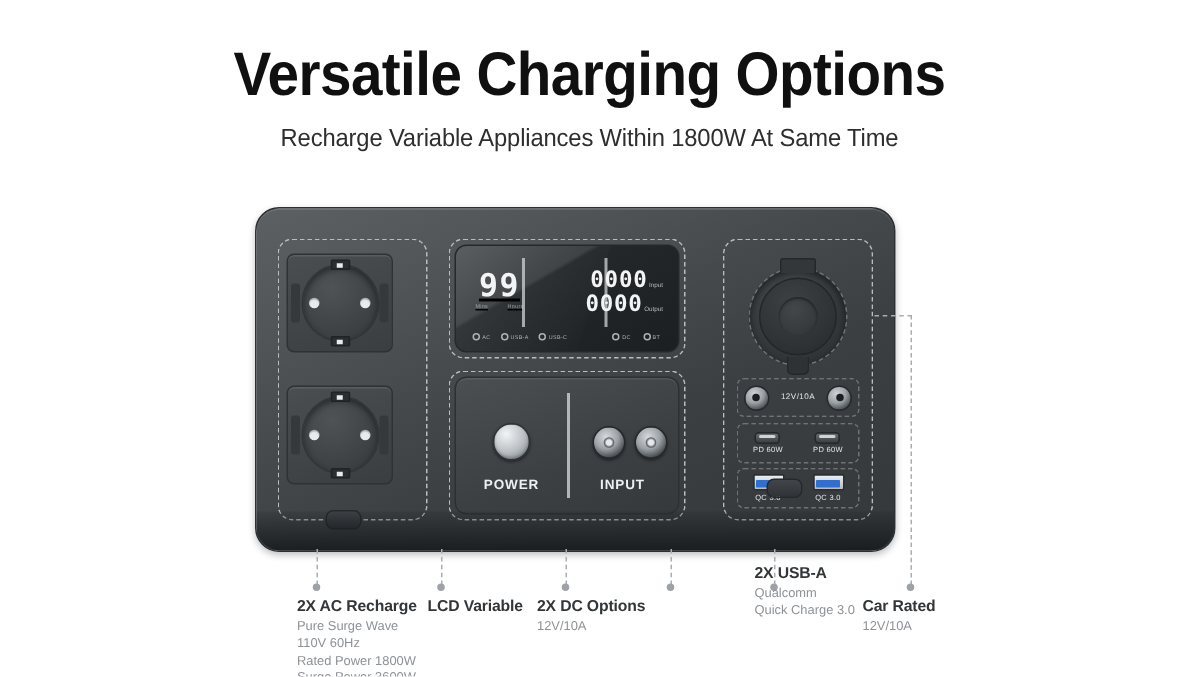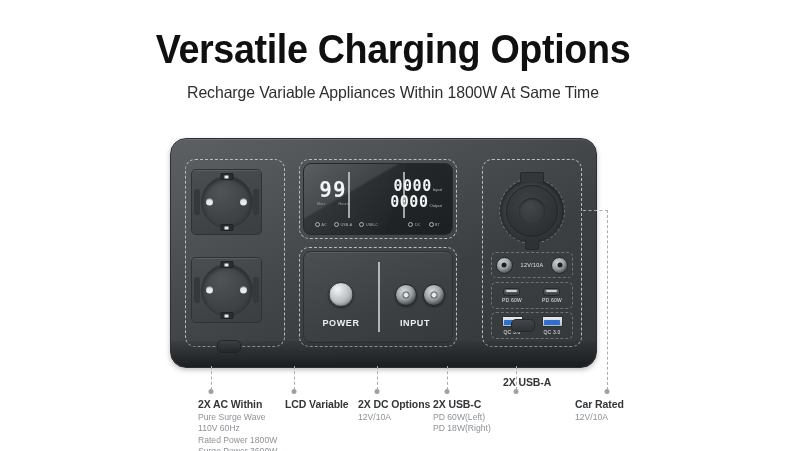--- a/index.html
+++ b/index.html
@@ -99,21 +99,21 @@
   }
   .lcd .sheen{
     position:absolute;left:-10%;top:-40%;width:70%;height:180%;
     background:linear-gradient(100deg,rgba(255,255,255,.10),rgba(255,255,255,0));
     transform:rotate(18deg);
   }
   .seg{
     font-family:"DejaVu Sans Mono","Liberation Mono",monospace;
     color:#f2f4f5;font-weight:bold;
   }
-  .lcd .left{position:absolute;left:12px;top:16px;text-align:center;width:34px;}
+  .lcd .left{position:absolute;left:12px;top:16px;text-align:center;width:34px;text-decoration:underline;}
   .lcd .left .big{font-size:21px;letter-spacing:1px;line-height:1;}
   .lcd .left .units{display:flex;justify-content:space-between;margin-top:1px;
     font-size:3.6px;color:#9aa0a4;letter-spacing:.2px;padding:0 1px;}
   .ring-wrap{position:absolute;left:50%;top:10px;transform:translateX(-50%);
     width:54px;height:54px;}
   .ring{position:absolute;inset:0;border-radius:50%;
     background:conic-gradient(from 100deg,#1e90e8 0deg 320deg,rgba(0,0,0,0) 320deg 360deg);
     -webkit-mask:radial-gradient(circle,transparent 20px,#000 20.5px,#000 24px,transparent 24.5px);
             mask:radial-gradient(circle,transparent 20px,#000 20.5px,#000 24px,transparent 24.5px);}
   .ring-txt{position:absolute;inset:0;display:flex;align-items:center;justify-content:center;}
@@ -413,50 +413,47 @@
   <div class="dot" style="left:447px;top:389px;"></div>
 
   <div class="lead" style="left:516px;top:366px;height:24px;"></div>
   <div class="dot" style="left:516px;top:389px;"></div>
 
   <div class="leadh" style="left:583px;top:210px;width:25px;"></div>
   <div class="lead" style="left:607px;top:210px;height:180px;"></div>
   <div class="dot" style="left:607px;top:389px;"></div>
 
   <div class="cap" style="left:198px;top:398px;">
-    <div class="hd">2X AC Within</div>
+    <div class="hd">2X AC Recharge</div>
     <div class="sb">
       <div>Pure Surge Wave</div>
       <div>110V 60Hz</div>
       <div>Rated Power 1800W</div>
       <div>Surge Power 3600W</div>
     </div>
   </div>
 
   <div class="cap" style="left:285px;top:398px;">
     <div class="hd">LCD Variable</div>
   </div>
 
   <div class="cap" style="left:358px;top:398px;">
     <div class="hd">2X DC Options</div>
     <div class="sb">
       <div>12V/10A</div>
     </div>
   </div>
 
-  <div class="cap" style="left:433px;top:398px;">
-    <div class="hd">2X USB-C</div>
-    <div class="sb">
-      <div>PD 60W(Left)</div>
-      <div>PD 18W(Right)</div>
-    </div>
-  </div>
 
   <div class="cap" style="left:503px;top:376px;">
     <div class="hd">2X USB-A</div>
+    <div class="sb">
+      <div>Qualcomm</div>
+      <div>Quick Charge 3.0</div>
+    </div>
   </div>
 
   <div class="cap" style="left:575px;top:398px;">
     <div class="hd">Car Rated</div>
     <div class="sb">
       <div>12V/10A</div>
     </div>
   </div>
 
 </div>

